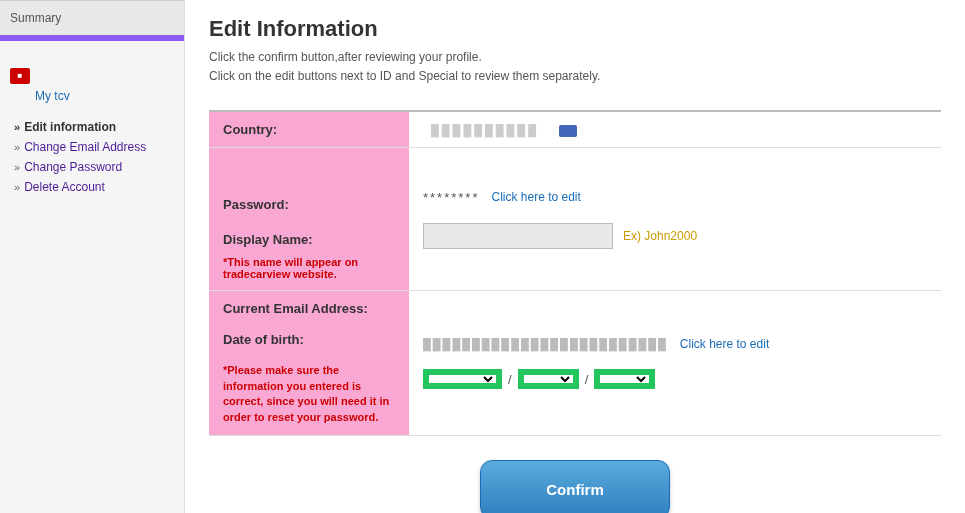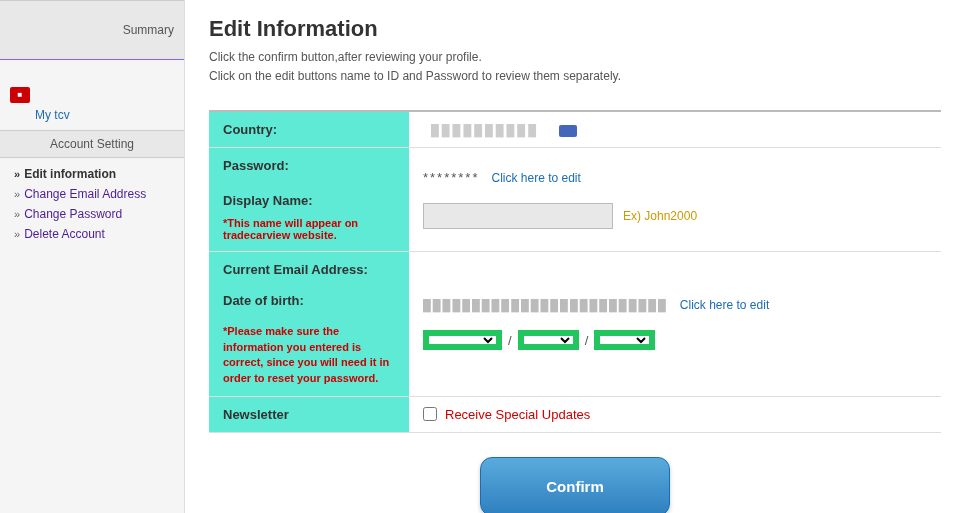--- a/index.html
+++ b/index.html
@@ -20,26 +20,26 @@
       width: 185px;
       min-height: 513px;
       background: #f5f5f5;
       border-right: 1px solid #ddd;
       padding: 0;
       flex-shrink: 0;
     }
     .sidebar-section-title {
       background: #e8e8e8;
       border-top: 1px solid #ccc;
-      border-bottom: 1px solid #8b5cf6;
-      padding: 22px 10px;
+      border-bottom: 6px solid #8b5cf6;
+      padding: 10px 10px;
       font-size: 12px;
       color: #555;
       font-weight: normal;
-      text-align: right;
+      text-align: left;
     }
     .sidebar-my-tcv {
       padding: 8px 10px;
       display: flex;
       align-items: center;
       gap: 5px;
     }
     .tcv-icon {
       width: 20px;
       height: 16px;
@@ -115,21 +115,21 @@
       width: 100%;
       border-collapse: collapse;
       border-top: 2px solid #bbb;
     }
     .form-table td {
       border-bottom: 1px solid #ddd;
       padding: 10px 14px;
       vertical-align: top;
     }
     .form-table .label-cell {
-      background: #5eead4;
+      background: #f9a8d4;
       width: 200px;
       font-weight: bold;
       font-size: 13px;
       color: #333;
       vertical-align: middle;
     }
     .form-table .value-cell {
       background: #fff;
       vertical-align: middle;
     }
@@ -273,21 +273,20 @@
 <body>
 
 <div class="page-wrapper">
 
   <div class="sidebar">
     <div class="sidebar-section-title">Summary</div>
     <div class="sidebar-my-tcv">
       <span class="tcv-icon">■</span>
       <a href="#">My tcv</a>
     </div>
-    <div class="sidebar-account-title">Account Setting</div>
     <div class="sidebar-nav">
       <div class="sidebar-nav-item active">
         <span class="bullet">»</span>
         <span>Edit information</span>
       </div>
       <div class="sidebar-nav-item">
         <span class="bullet">»</span>
         <a href="#">Change Email Address</a>
       </div>
       <div class="sidebar-nav-item">
@@ -298,38 +297,38 @@
         <span class="bullet">»</span>
         <a href="#">Delete Account</a>
       </div>
     </div>
   </div>
 
   <div class="main-content">
     <h1 class="page-title">Edit Information</h1>
     <p class="page-desc">
       <span>Click the confirm button,after reviewing your profile.</span><br>
-      <span>Click on the edit buttons name to ID and Password to review them separately.</span>
+      <span>Click on the edit buttons next to ID and Special to review them separately.</span>
     </p>
 
     <table class="form-table">
 
       <tbody>
           <tr>
         <td class="label-cell">Country:</td>
         <td class="value-cell">
           <span class="blurred-text" style="letter-spacing:3px; color:#ccc; background:transparent; font-size:11px;">██████████</span>
           <span class="country-dot"></span>
         </td>
       </tr>
 
 
       <tr>
         <td class="label-cell">
-          <div style="font-weight:bold; margin-bottom:20px;">Password:</div>
+          <div style="font-weight:bold; margin-bottom:20px;margin-top:39px;">Password:</div>
           <div class="display-name-label">Display Name:</div>
           <div class="display-name-note">*This name will appear on tradecarview website.</div>
         </td>
         <td class="value-cell">
           <div class="password-row" style="margin-bottom:18px;">
             <span class="password-stars">********</span>
             <a href="#" class="edit-link">Click here to edit</a>
           </div>
           <div class="display-name-value">
             <input type="text" class="display-name-input" value="" style="background: rgb(232, 232, 232);">
@@ -376,29 +375,20 @@
               <option value="1">1 ▼</option>
               <option value="2">2</option>
               <option value="3">3</option>
               <option value="4">4</option>
               <option value="5">5</option>
             </select>
           </div>
         </td>
       </tr>
 
-      <tr>
-        <td class="label-cell">Newsletter</td>
-        <td class="value-cell">
-          <div class="newsletter-cell">
-            <input type="checkbox" class="newsletter-checkbox" style="">
-            <span class="newsletter-label">Receive Special Updates</span>
-          </div>
-        </td>
-      </tr>
     </tbody>
       </table>
 
     <div class="confirm-section">
       <button class="confirm-btn">Confirm</button>
     </div>
   </div>
 </div>
 
 </body></html>

